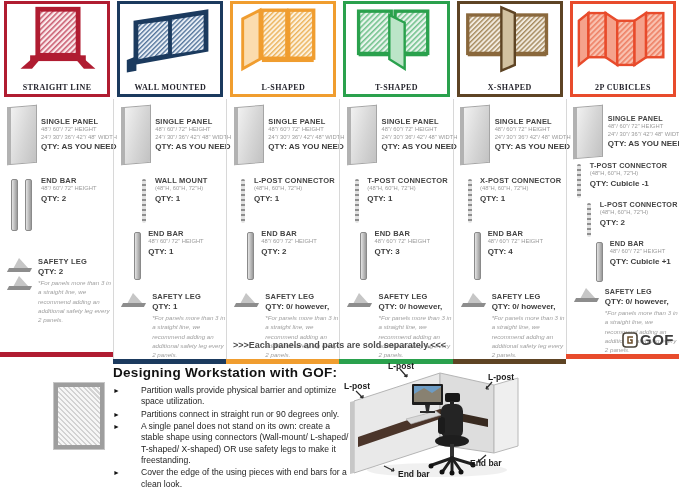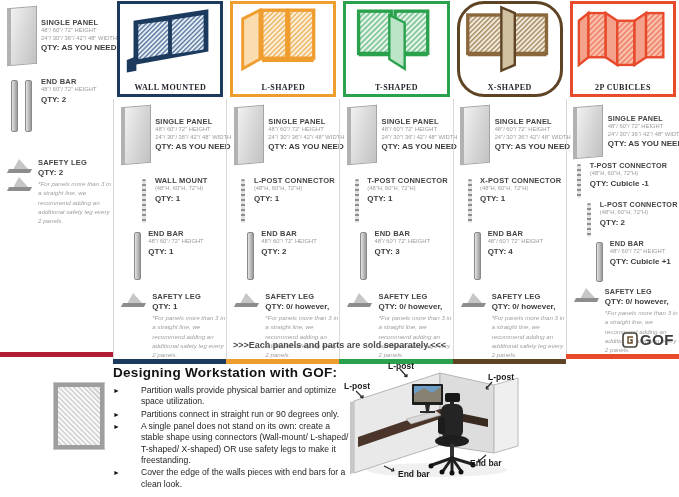--- a/index.html
+++ b/index.html
@@ -99,20 +99,29 @@
         <rect width="1.7" height="4" fill="#ee8165"></rect>
       </pattern>
   </defs>
 </svg>
 
 <div class="page">
 
   <div class="columns">
 
     <div class="column c1">
+      <div class="shape-box" style="border-color: rgb(176, 28, 49);">
+        <svg class="shape-svg" width="96" height="68" viewBox="0 0 100 70">
+          <rect x="30" y="4" width="42" height="48" fill="url(#pr)" stroke="#b01c31" stroke-width="5"></rect>
+          <rect x="22" y="52" width="58" height="6" fill="#b01c31"></rect>
+          <polygon points="12,66 28,52 36,52 24,66" fill="#b01c31"></polygon>
+          <polygon points="90,66 74,52 66,52 78,66" fill="#b01c31"></polygon>
+        </svg>
+        <div class="shape-name">STRAIGHT LINE</div>
+      </div>
       <div class="col-body">
         <div class="part p-panel">
           <div class="icol w34">
               <div class="panel3d"></div>
             </div>
           <div class="pt">
             <div class="pname">SINGLE PANEL</div>
             <div class="pdim">48"/ 60"/ 72" HEIGHT</div>
             <div class="pdim">24"/ 30"/ 36"/ 42"/ 48" WIDTH</div>
             <div class="pqty">QTY: AS YOU NEED</div>
@@ -306,21 +315,21 @@
             <div class="pname">SAFETY LEG</div>
             <div class="pqty">QTY: 0/ however,</div>
             <div class="pnote">*For panels more than 3 in a straight line, we recommend adding an additional safety leg every 2 panels.</div>
           </div>
         </div>
       </div>
       <div class="underline" style="background-color: rgb(42, 161, 77);"></div>
     </div>
 
     <div class="column c5">
-      <div class="shape-box" style="border-color: rgb(94, 68, 36); border-radius: 27px;">
+      <div class="shape-box" style="border-color: rgb(94, 68, 36);">
         <svg class="shape-svg" width="96" height="68" viewBox="0 0 100 70">
           <rect x="6" y="10" width="38" height="40" fill="url(#pbr)" stroke="#8a683c" stroke-width="3.5"></rect>
           <rect x="50" y="10" width="38" height="40" fill="url(#pbr)" stroke="#8a683c" stroke-width="3.5"></rect>
           <rect x="6" y="49" width="82" height="4" fill="#8a683c"></rect>
           <polygon points="41,2 55,8 55,62 41,68" fill="#d2c1a0" stroke="#5e4424" stroke-width="2.5"></polygon>
         </svg>
         <div class="shape-name">X-SHAPED</div>
       </div>
       <div class="col-body">
         <div class="part p-panel">
@@ -458,21 +467,21 @@
       <div class="bullet">
         <span class="bmark">►</span>
         <span>Partitions connect in straight run or 90 degrees only.</span>
       </div>
       <div class="bullet">
         <span class="bmark">►</span>
         <span>A single panel does not stand on its own: create a stable shape using connectors (Wall-mount/ L-shaped/ T-shaped/ X-shaped) OR use safety legs to make it freestanding.</span>
       </div>
       <div class="bullet">
         <span class="bmark">►</span>
-        <span>Cover the edge of the walls pieces with end bars for a clean look.</span>
+        <span>Cover the edge of the using pieces with end bars for a clean look.</span>
       </div>
     </div>
 
     <svg class="cubicle-svg" width="184" height="123" viewBox="0 0 184 123">
       <ellipse cx="95" cy="113" rx="70" ry="7" fill="#000" opacity="0.06"></ellipse>
       <polygon points="12,44 98,16 98,88 12,116" fill="#e9e9e9" stroke="#b5b5b5" stroke-width="1"></polygon>
       <polygon points="8,45 12,44 12,116 8,117" fill="#c7c7c7"></polygon>
       <polygon points="98,16 152,28 152,96 98,88" fill="#dddddd" stroke="#b5b5b5" stroke-width="1"></polygon>
       <polygon points="152,28 176,21 176,89 152,96" fill="#efefef" stroke="#b8b8b8" stroke-width="1"></polygon>
       <polygon points="16,80 98,52 98,62 16,90" fill="#4b352a"></polygon>

